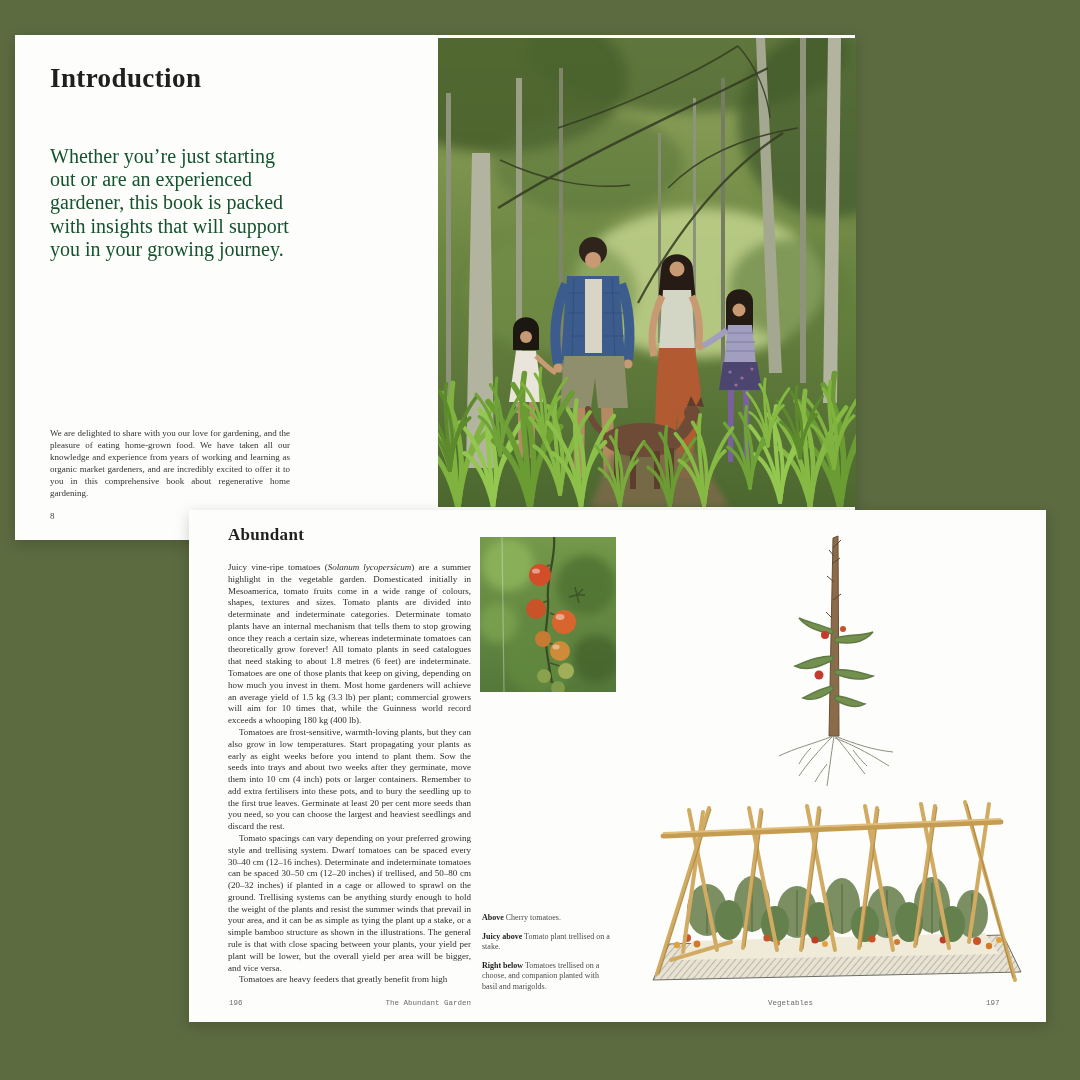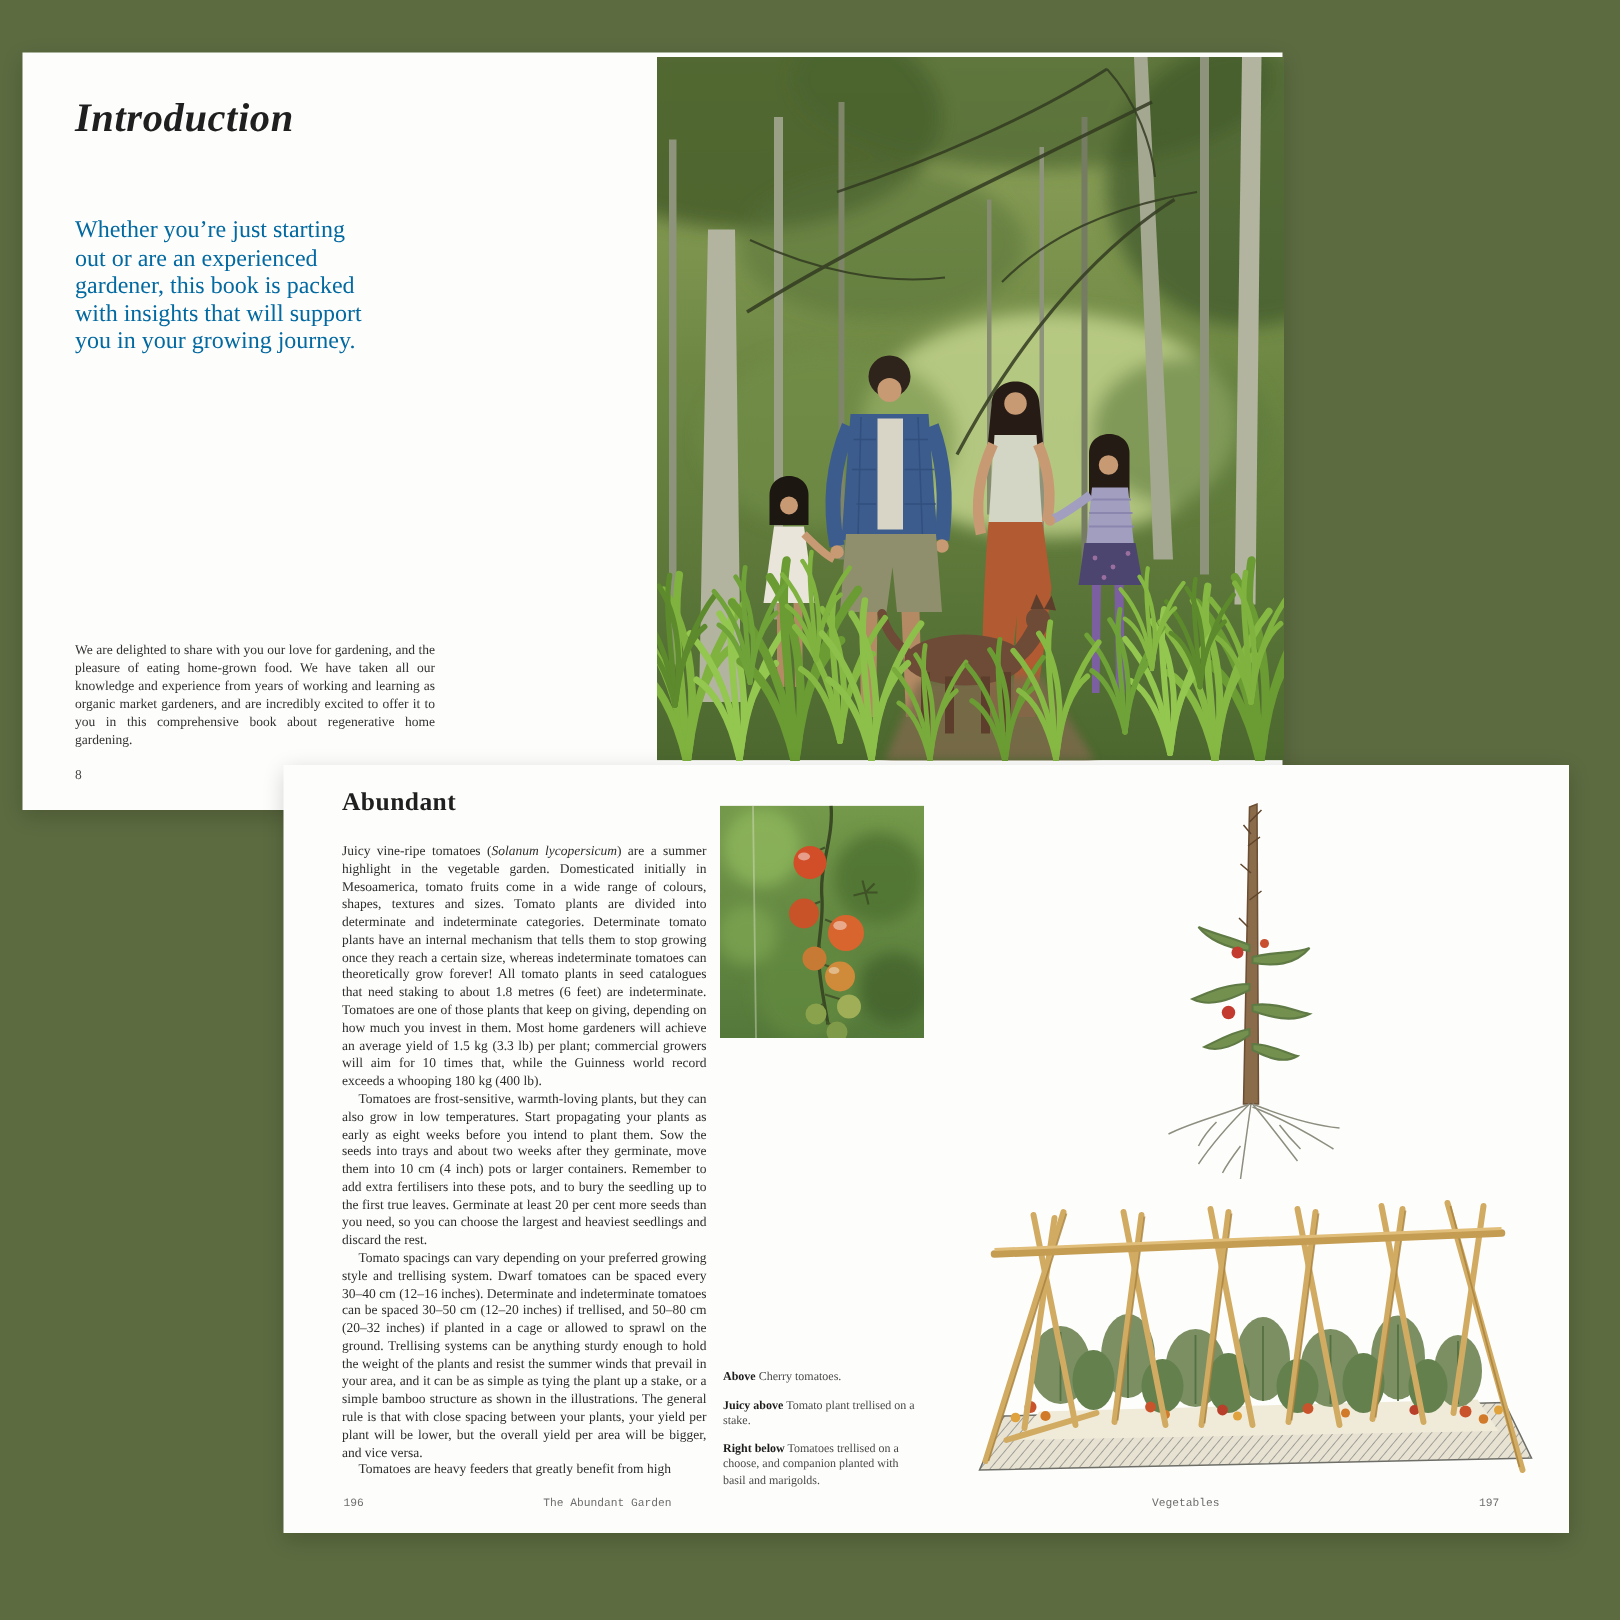--- a/index.html
+++ b/index.html
@@ -2,40 +2,40 @@
 <html><head>
 <meta charset="utf-8">
 <style>
   *{margin:0;padding:0;box-sizing:border-box}
   html,body{width:1080px;height:1080px}
   body{position:relative;background:#5c6b40;font-family:"Liberation Serif","DejaVu Serif",serif;overflow:hidden}
   .page{position:absolute;background:#fdfdfb;box-shadow:0 4px 14px rgba(0,0,0,.18)}
   #page1{left:15px;top:35px;width:840px;height:505px;z-index:1}
   #page2{left:189px;top:510px;width:857px;height:512px;z-index:2}
 
-  .intro-title{position:absolute;left:35px;top:28px;font-size:27px;font-style:italic;font-weight:700;letter-spacing:.4px;color:#1f1f1f}
-  .intro-lead{position:absolute;left:35px;top:110px;width:320px;font-size:16px;line-height:1.16;color:#0369a1;white-space:pre-line}
+  .intro-title{position:absolute;left:35px;top:28px;font-size:27px;font-weight:700;letter-spacing:.4px;color:#1f1f1f}
+  .intro-lead{position:absolute;left:35px;top:110px;width:320px;font-size:20px;line-height:1.16;color:#14532d;white-space:pre-line}
   .intro-body{position:absolute;left:35px;top:393px;width:240px;font-size:9px;line-height:1.33;text-align:justify;color:#333}
   .intro-pagenum{position:absolute;left:35px;top:476px;font-size:9px;color:#444}
   .photo1{position:absolute;left:423px;top:3px;width:418px;height:469px;overflow:hidden}
   .photo1 svg,.photo2 svg,.illu svg{display:block}
 
   .tom-heading{position:absolute;left:39px;top:15px;font-size:17px;font-weight:700;letter-spacing:.3px;color:#1f1f1f}
   .tom-body{position:absolute;left:39px;top:52px;width:243px;font-size:9px;line-height:1.31;text-align:justify;color:#2e2e2e}
   .tom-body p+p{text-indent:11px}
   .photo2{position:absolute;left:291px;top:27px;width:136px;height:155px;overflow:hidden}
   .captions{position:absolute;left:293px;top:403px;width:132px;font-family:Liberation Serif, serif;font-size:8px;line-height:1.32;color:#4a4a4a}
   .captions .cap{margin-bottom:8px}
   .captions b{color:#1c1c1c;font-weight:700}
   .illu{position:absolute}
   #illu-stake{left:572px;top:24px;width:152px;height:258px}
   #illu-trellis{left:458px;top:282px;width:378px;height:198px}
   .footer-item{position:absolute;top:489px;font-family:Liberation Mono, monospace;font-size:7.5px;color:#6d6d6d}
   #f-lnum{left:40px}
-  #f-ltitle{left:150px;width:132px;text-align:center}
+  #f-ltitle{left:150px;width:132px;text-align:right}
   #f-rtitle{left:579px}
   #f-rnum{left:797px}
 </style>
 </head>
 <body>
 
 <div class="page" id="page1">
   <div class="intro-title">Introduction</div>
   <div class="intro-lead">Whether you’re just starting
 out or are an experienced

